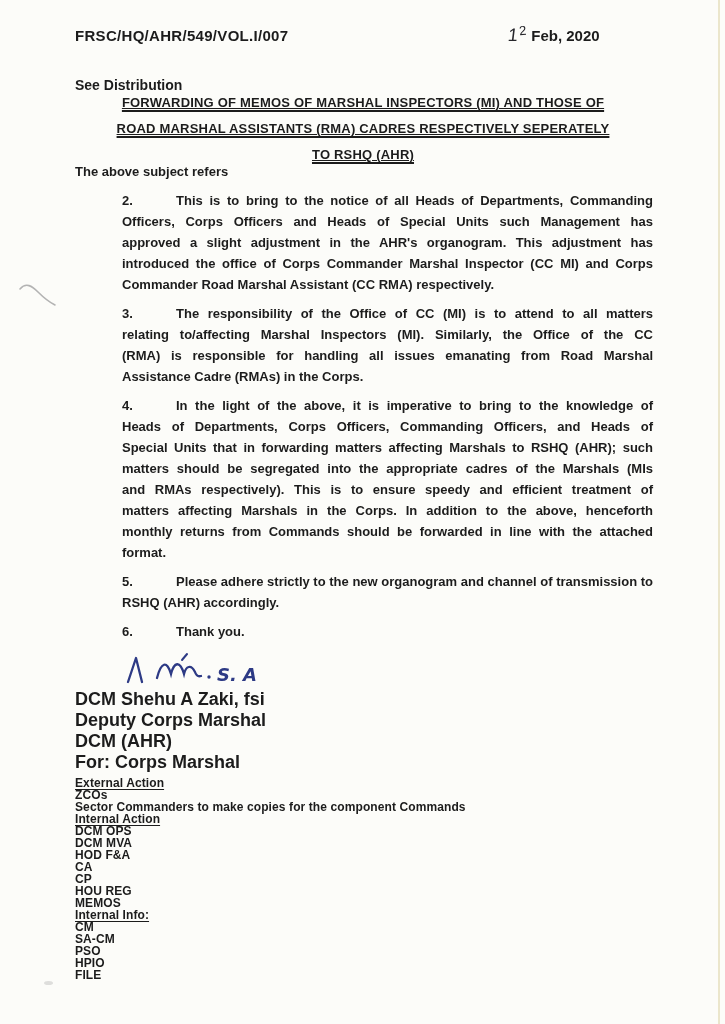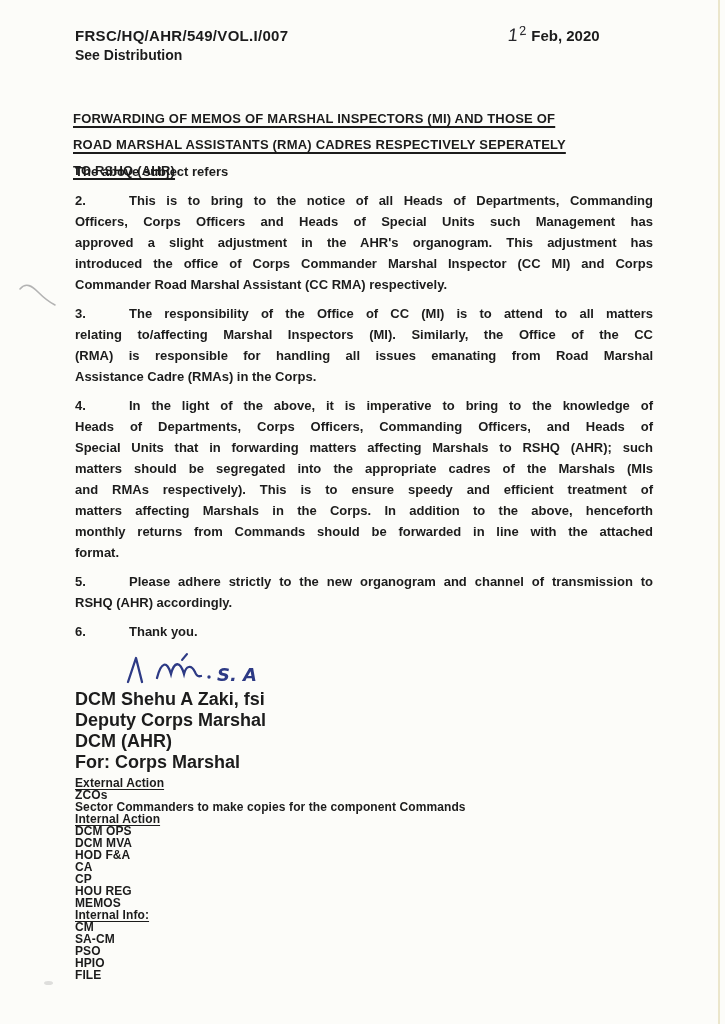--- a/index.html
+++ b/index.html
@@ -11,29 +11,29 @@
     font-family:"Liberation Sans",sans-serif;
     font-weight:bold;
     color:#1c1c1c;
   }
   
   .ref{position:absolute;left:75px;top:27px;font-size:15px;letter-spacing:.3px;}
   .date{position:absolute;left:508px;top:23px;font-size:15px;white-space:nowrap;}
   .day{margin-right:5px;color:#26262b;}
   .day .day-d1{display:inline-block;font-weight:400;font-size:18px;transform:skewX(-7deg);}
   .day .day-d2{display:inline-block;font-weight:400;font-size:13px;vertical-align:6px;margin-left:1px;transform:rotate(-5deg);}
-  .salutation{position:absolute;left:75px;top:47px;font-size:14px;}
+  .salutation{position:absolute;left:75px;top:77px;font-size:14px;}
   
-  .title{position:absolute;left:73px;top:106px;width:580px;font-size:13px;line-height:26px;letter-spacing:.2px;}
+  .title{position:absolute;left:73px;top:90px;width:580px;text-align:center;font-size:13px;line-height:26px;letter-spacing:.2px;text-decoration:underline;}
   .title .tline{display:block;}
   .title .tline span{text-decoration:underline;text-decoration-thickness:1.6px;text-underline-offset:3px;}
   
   .flow{position:absolute;left:75px;top:157px;width:578px;font-size:13px;line-height:21px;}
   .intro{margin:4px 0 1px 0;}
-  .para{margin-top:8px;}
+  .para{margin-top:8px;margin-left:47px;}
   .line{text-align:justify;text-align-last:justify;}
   .line.lastline{text-align-last:left;}
   .pnum{display:inline-block;width:54px;}
   
   .sig-squiggle{margin:8px 0 0 46px;height:38px;}
   .sigblock{font-size:18px;line-height:21px;margin-top:1px;}
   
   .dist{margin-top:4px;font-size:12px;line-height:12px;letter-spacing:.1px;}
   .dist .heading{text-decoration:underline;text-underline-offset:2px;}
   

